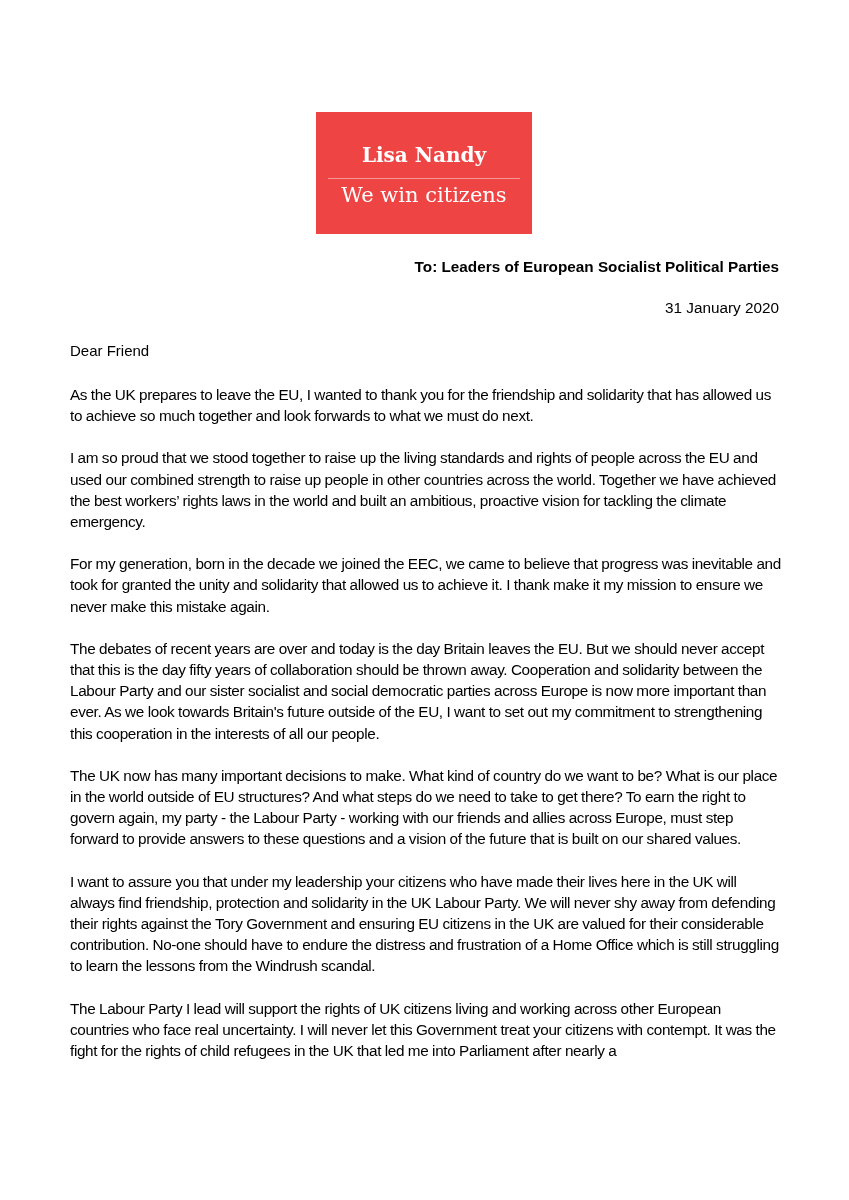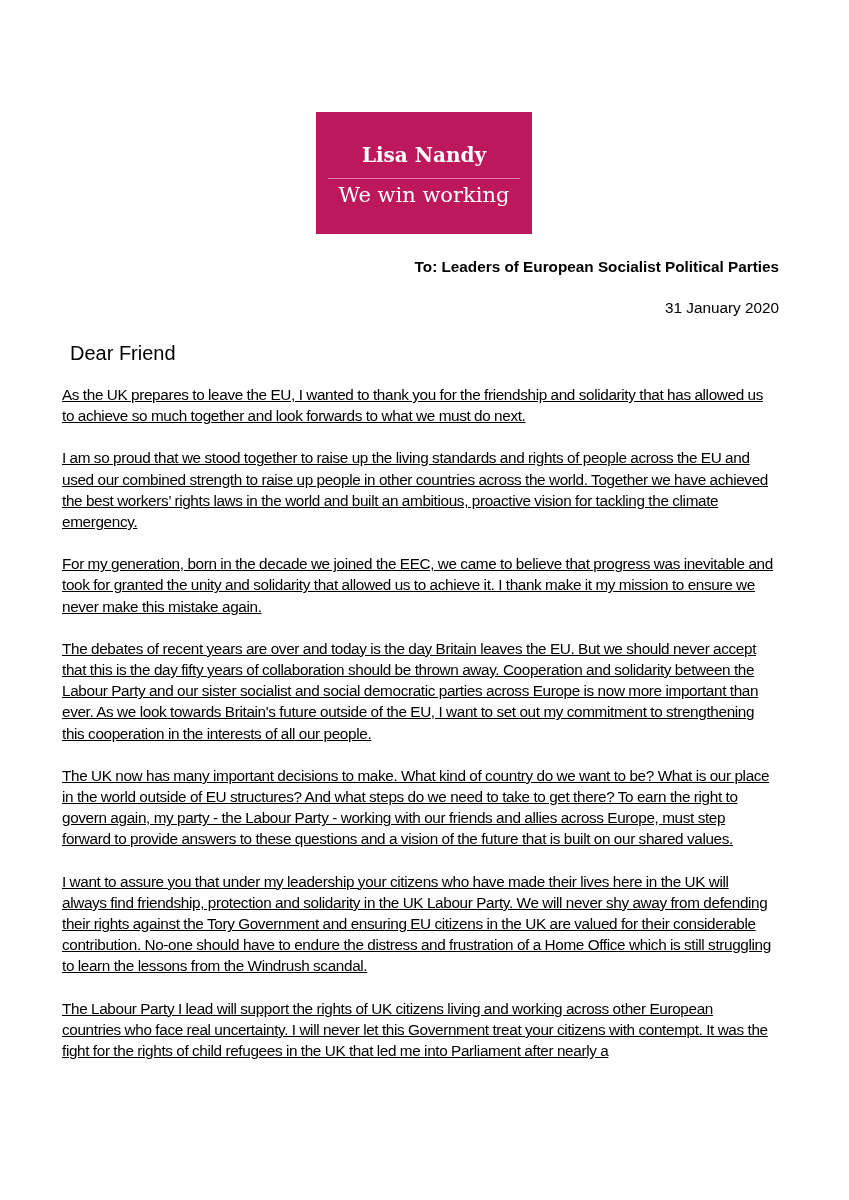--- a/index.html
+++ b/index.html
@@ -65,44 +65,43 @@
       right: 70px;
       top: 299px;
       font-size: 15.3px;
       text-align: right;
       white-space: nowrap;
     }
     .salutation {
       position: absolute;
       left: 70px;
       top: 342px;
-      font-size: 20px;
+      font-size: 15px;
     }
     .body-text {
       position: absolute;
-      left: 62px;
+      left: 70px;
       top: 384px;
       width: 712px;
-      text-decoration: underline;
     }
     .para {
       margin: 0 0 21px 0;
       font-size: 15.3px;
       line-height: 21.2px;
       letter-spacing: -0.35px;
       word-spacing: -0.2px;
     }
   </style>
 </head>
 <body>
 
-<div class="logo" style="background: #be185d;">
+<div class="logo" style="background: #ef4444;">
   <div class="logo-name">Lisa Nandy</div>
   <div class="logo-rule"></div>
-  <div class="logo-tagline">We win working</div>
+  <div class="logo-tagline">We win citizens</div>
 </div>
 
 <div class="recipient">To: Leaders of European Socialist Political Parties</div>
 <div class="date">31 January 2020</div>
 <div class="salutation">Dear Friend</div>
 
 <div class="body-text">
   <p class="para">As the UK prepares to leave the EU, I wanted to thank you for the friendship and solidarity that has allowed us to achieve so much together and look forwards to what we must do next.</p>
   <p class="para">I am so proud that we stood together to raise up the living standards and rights of people across the EU and used our combined strength to raise up people in other countries across the world. Together we have achieved the best workers’ rights laws in the world and built an ambitious, proactive vision for tackling the climate emergency.</p>
   <p class="para">For my generation, born in the decade we joined the EEC, we came to believe that progress was inevitable and took for granted the unity and solidarity that allowed us to achieve it. I thank make it my mission to ensure we never make this mistake again.</p>

